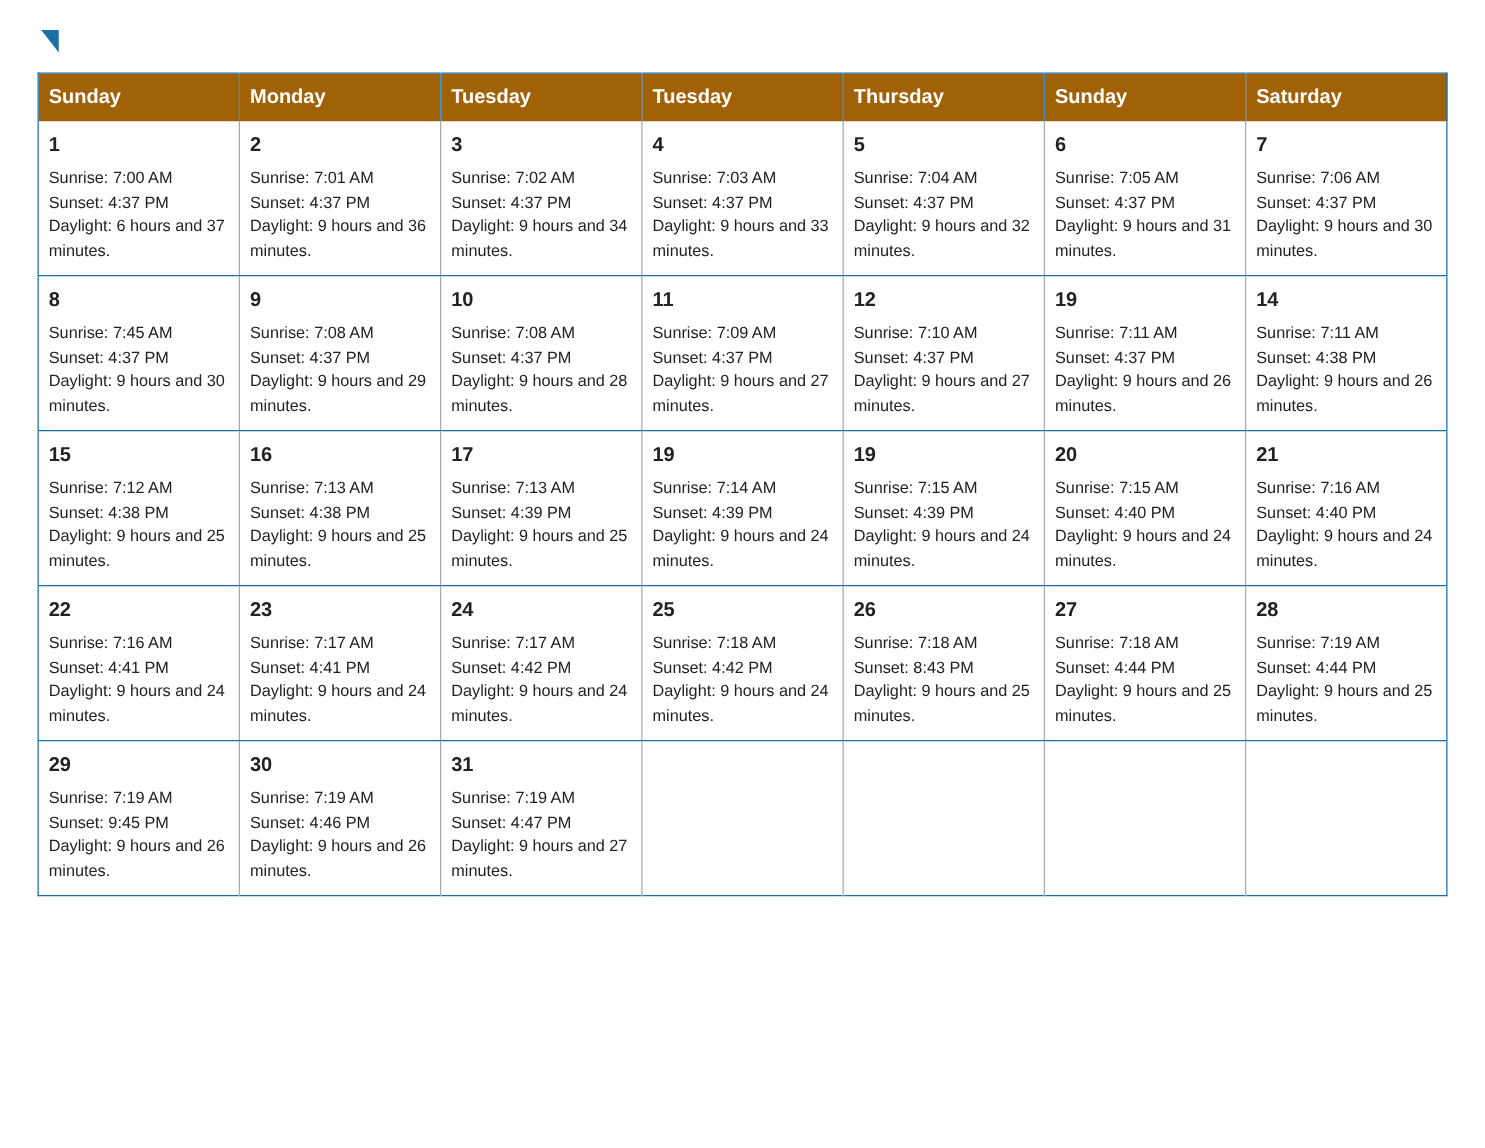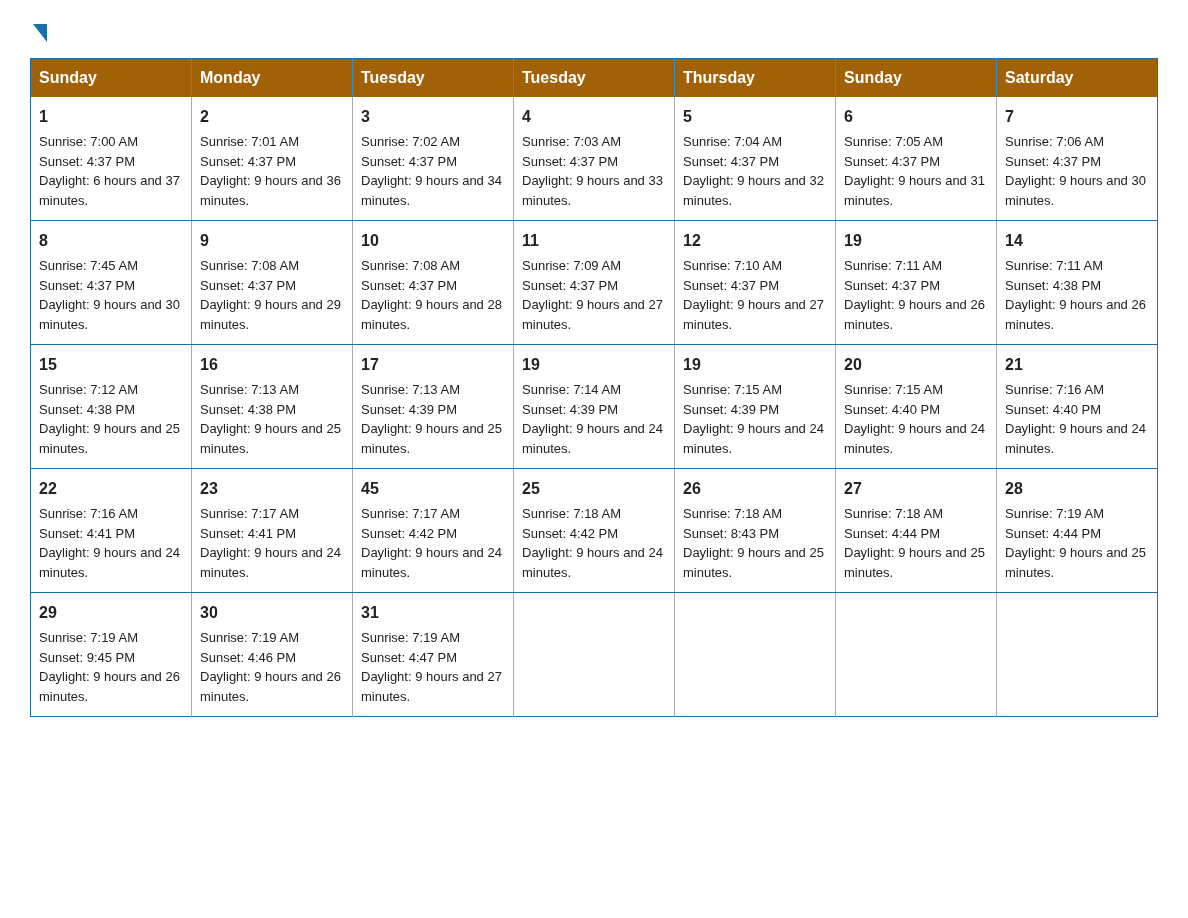--- a/index.html
+++ b/index.html
@@ -277,21 +277,21 @@
         <span>Sunset: 4:41 PM</span><br>
         <span>Daylight: 9 hours and 24 minutes.</span>
       </td>
         <td>
         <span class="day-num">23</span>
         <span>Sunrise: 7:17 AM</span><br>
         <span>Sunset: 4:41 PM</span><br>
         <span>Daylight: 9 hours and 24 minutes.</span>
       </td>
         <td>
-        <span class="day-num">45</span>
+        <span class="day-num">24</span>
         <span>Sunrise: 7:17 AM</span><br>
         <span>Sunset: 4:42 PM</span><br>
         <span>Daylight: 9 hours and 24 minutes.</span>
       </td>
         <td>
         <span class="day-num">25</span>
         <span>Sunrise: 7:18 AM</span><br>
         <span>Sunset: 4:42 PM</span><br>
         <span>Daylight: 9 hours and 24 minutes.</span>
       </td>

